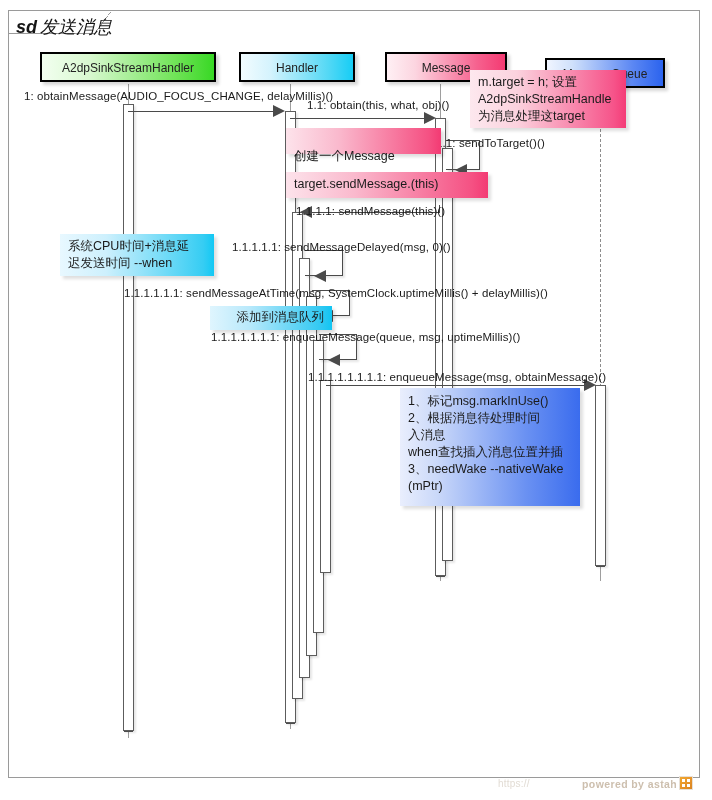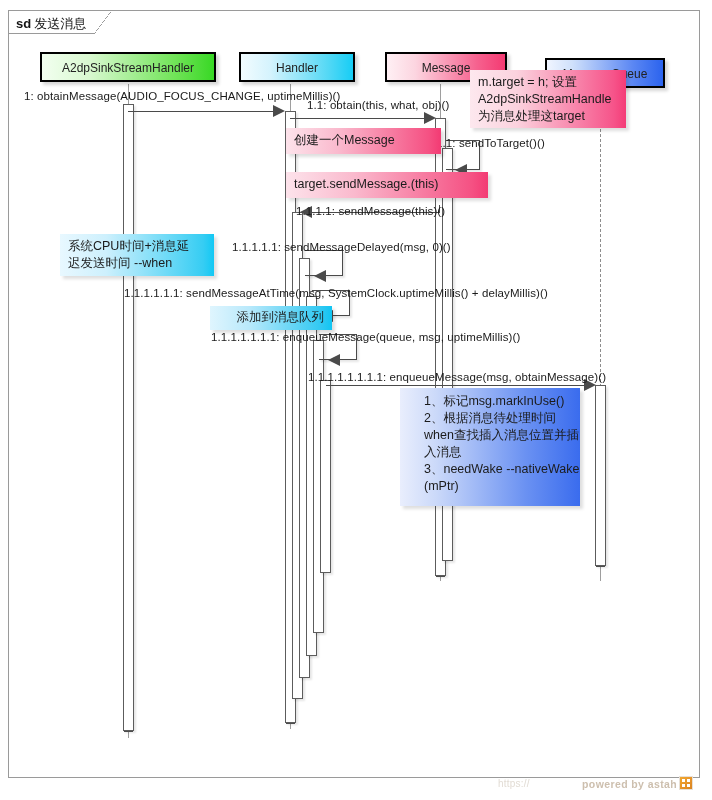--- a/index.html
+++ b/index.html
@@ -30,21 +30,21 @@
     background:
       linear-gradient(to bottom right, transparent 49.6%, #9a9a9a 49.6%, #9a9a9a 51.2%, transparent 51.2%)
       no-repeat;
     background-size:18px 24px;background-position:86px 0;
   }
   .frame-tab-bottom{
     position:absolute;left:8px;top:33px;width:87px;height:1px;background:#9a9a9a;
   }
   .frame-tab-label{
     position:absolute;left:16px;top:15px;
-    font-size:13px;color:#141414;white-space:nowrap;letter-spacing:0;
+    font-size:18px;color:#141414;white-space:nowrap;letter-spacing:0;font-style:italic;
   }
   .frame-tab-label b{font-weight:bold;margin-right:3px;}
 
   
   .lhead{
     position:absolute;box-sizing:border-box;
     border:2px solid #000000;
     text-align:center;
     font-size:12px;
     color:#222;
@@ -178,21 +178,21 @@
   </div>
   <div class="lhead pink" style="left:385px;top:52px;width:122px;">
     <span>Message</span>
   </div>
   <div class="lhead blue" style="left:545px;top:52px;width:120px;">
     <span>MessageQueue</span>
   </div>
 
   <div class="msg-line" style="left:128px;top:111px;width:150px;"></div>
   <div class="arrow-r" style="left:273px;top:105px;"></div>
-  <div class="msg-label" style="left:24px;top:90px;">1: obtainMessage(AUDIO_FOCUS_CHANGE, uptimeMillis)()</div>
+  <div class="msg-label" style="left:24px;top:90px;">1: obtainMessage(AUDIO_FOCUS_CHANGE, delayMillis)()</div>
 
   <div class="msg-line" style="left:290px;top:118px;width:140px;"></div>
   <div class="arrow-r" style="left:424px;top:112px;"></div>
   <div class="msg-label" style="left:296px;top:99px;margin-left:11px;">1.1: obtain(this, what, obj)()</div>
 
   <div class="selfbox" style="left:446px;top:140px;width:34px;height:30px;"></div>
   <div class="arrow-l" style="left:455px;top:164px;"></div>
   <div class="msg-label" style="left:436px;top:137px;">1.1: sendToTarget()()</div>
 
   <div class="msg-line" style="left:303px;top:212px;width:137px;"></div>
@@ -215,42 +215,42 @@
   <div class="msg-line" style="left:326px;top:385px;width:264px;"></div>
   <div class="arrow-r" style="left:584px;top:379px;"></div>
   <div class="msg-label" style="left:308px;top:371px;">1.1.1.1.1.1.1.1: enqueueMessage(msg, obtainMessage)()</div>
 
   <div class="note pink" style="left:470px;top:70px;width:156px;height:58px;">
     <span class="note-line">m.target = h; 设置</span>
     <span class="note-line">A2dpSinkStreamHandle</span>
     <span class="note-line">为消息处理这target</span>
   </div>
 
-  <div class="note pinkdeep" style="left:286px;top:128px;width:155px;height:26px;padding-top:4px;">
+  <div class="note pinkdeep" style="left:286px;top:128px;width:155px;height:26px;padding-top:20px;">
     <span class="note-line">创建一个Message</span>
   </div>
 
   <div class="note pinkdeep" style="left:286px;top:172px;width:202px;height:26px;padding-top:4px;">
     <span class="note-line">target.sendMessage.(this)</span>
   </div>
 
   <div class="note cyan" style="left:60px;top:234px;width:154px;height:42px;">
     <span class="note-line">系统CPU时间+消息延</span>
     <span class="note-line">迟发送时间 --when</span>
   </div>
 
   <div class="note cyan2" style="left:210px;top:306px;width:122px;height:24px;padding-top:3px;">
     <span class="note-line">添加到消息队列</span>
   </div>
 
-  <div class="note blue" style="left:400px;top:388px;width:180px;height:118px;padding:5px 24px;">
+  <div class="note blue" style="left:400px;top:388px;width:180px;height:118px;padding:5px 8px;">
     <span class="note-line">1、标记msg.markInUse()</span>
     <span class="note-line">2、根据消息待处理时间</span>
+    <span class="note-line">入消息</span>
     <span class="note-line">when查找插入消息位置并插</span>
-    <span class="note-line">入消息</span>
     <span class="note-line">3、needWake --nativeWake</span>
     <span class="note-line">(mPtr)</span>
   </div>
 
   <div class="wm-url" style="left:498px;top:778px;">https://</div>
   <div class="wm" style="left:556px;top:778px;">powered by astah</div>
   <div class="wm-icon" style="left:679px;top:776px;"></div>
 
 </div>
 

